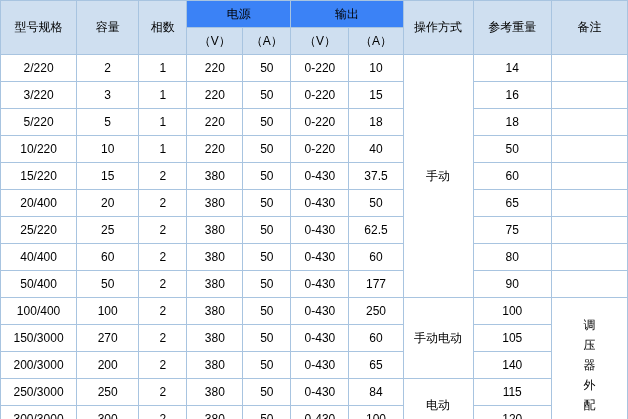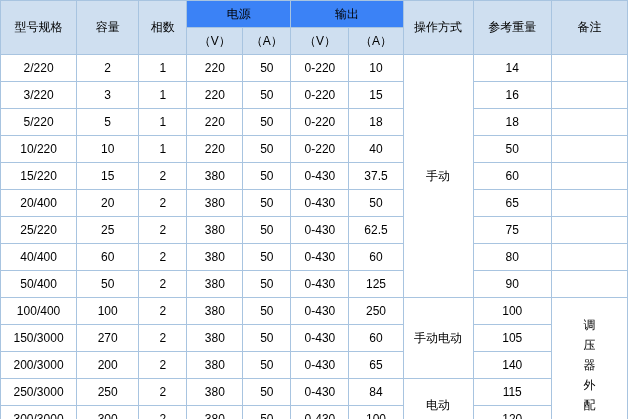--- a/index.html
+++ b/index.html
@@ -197,21 +197,21 @@
         <td>80</td>
         <td></td>
       </tr>
       <tr>
         <td>50/400</td>
         <td>50</td>
         <td>2</td>
         <td>380</td>
         <td>50</td>
         <td>0-430</td>
-        <td>125</td>
+        <td>177</td>
         <td>90</td>
         <td></td>
       </tr>
       <tr>
         <td>100/400</td>
         <td>100</td>
         <td>2</td>
         <td>380</td>
         <td>50</td>
         <td>0-430</td>

